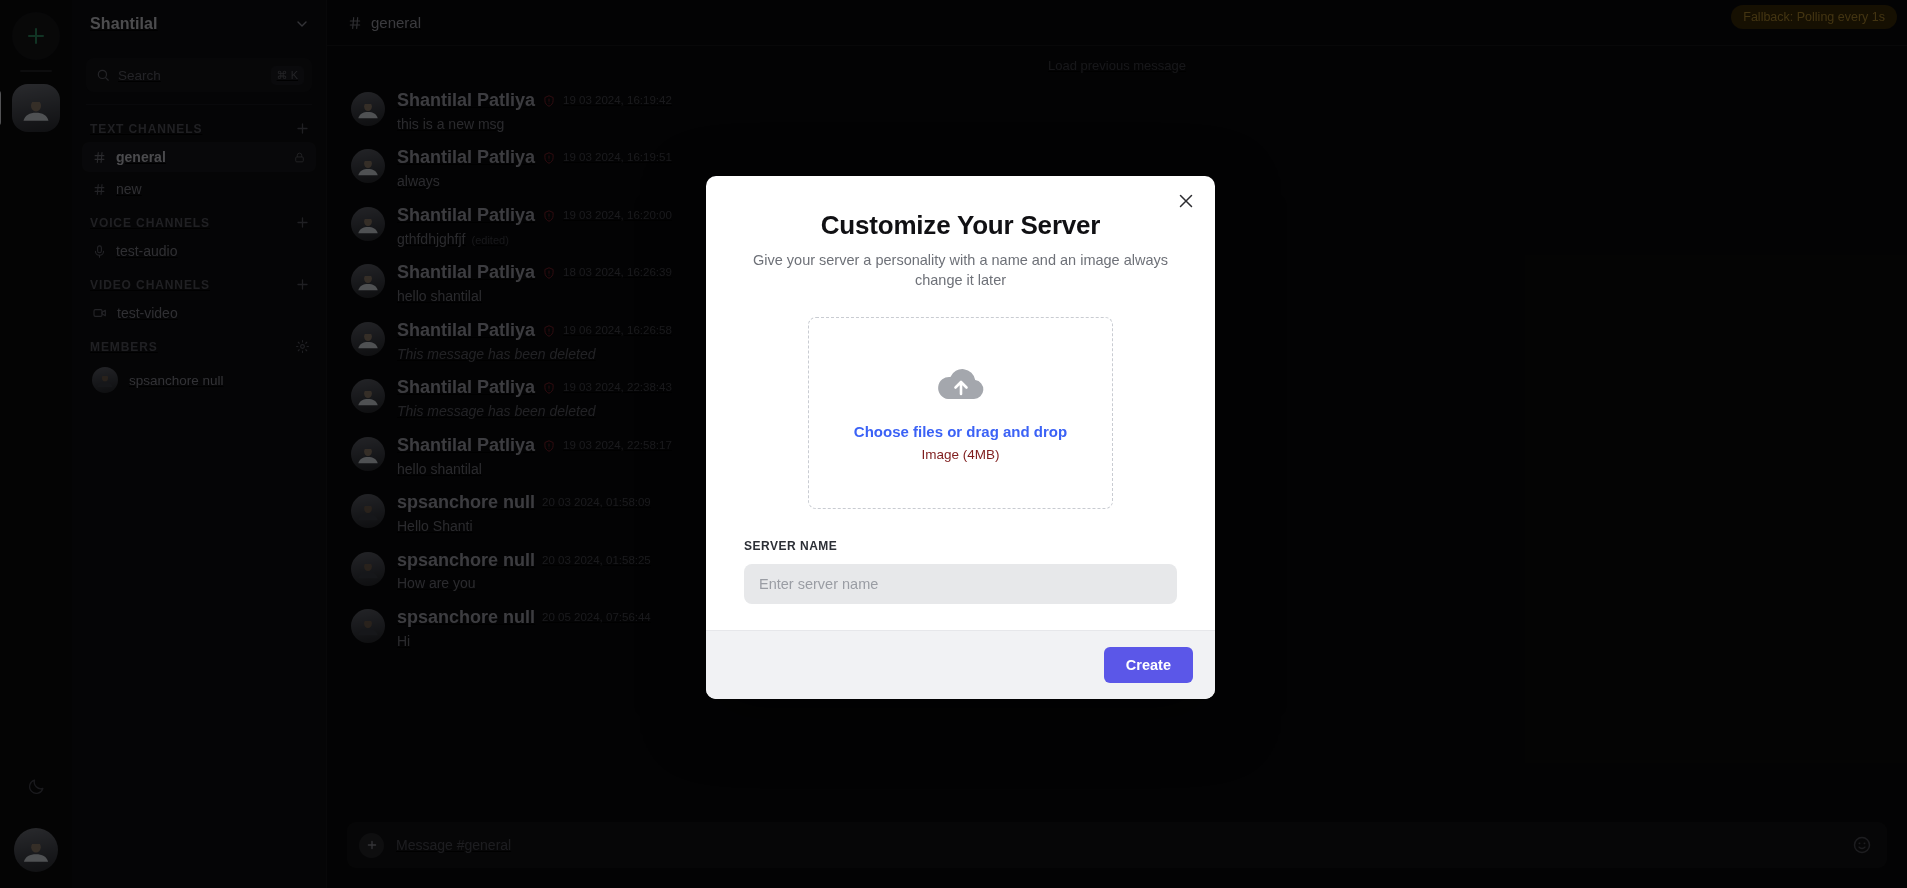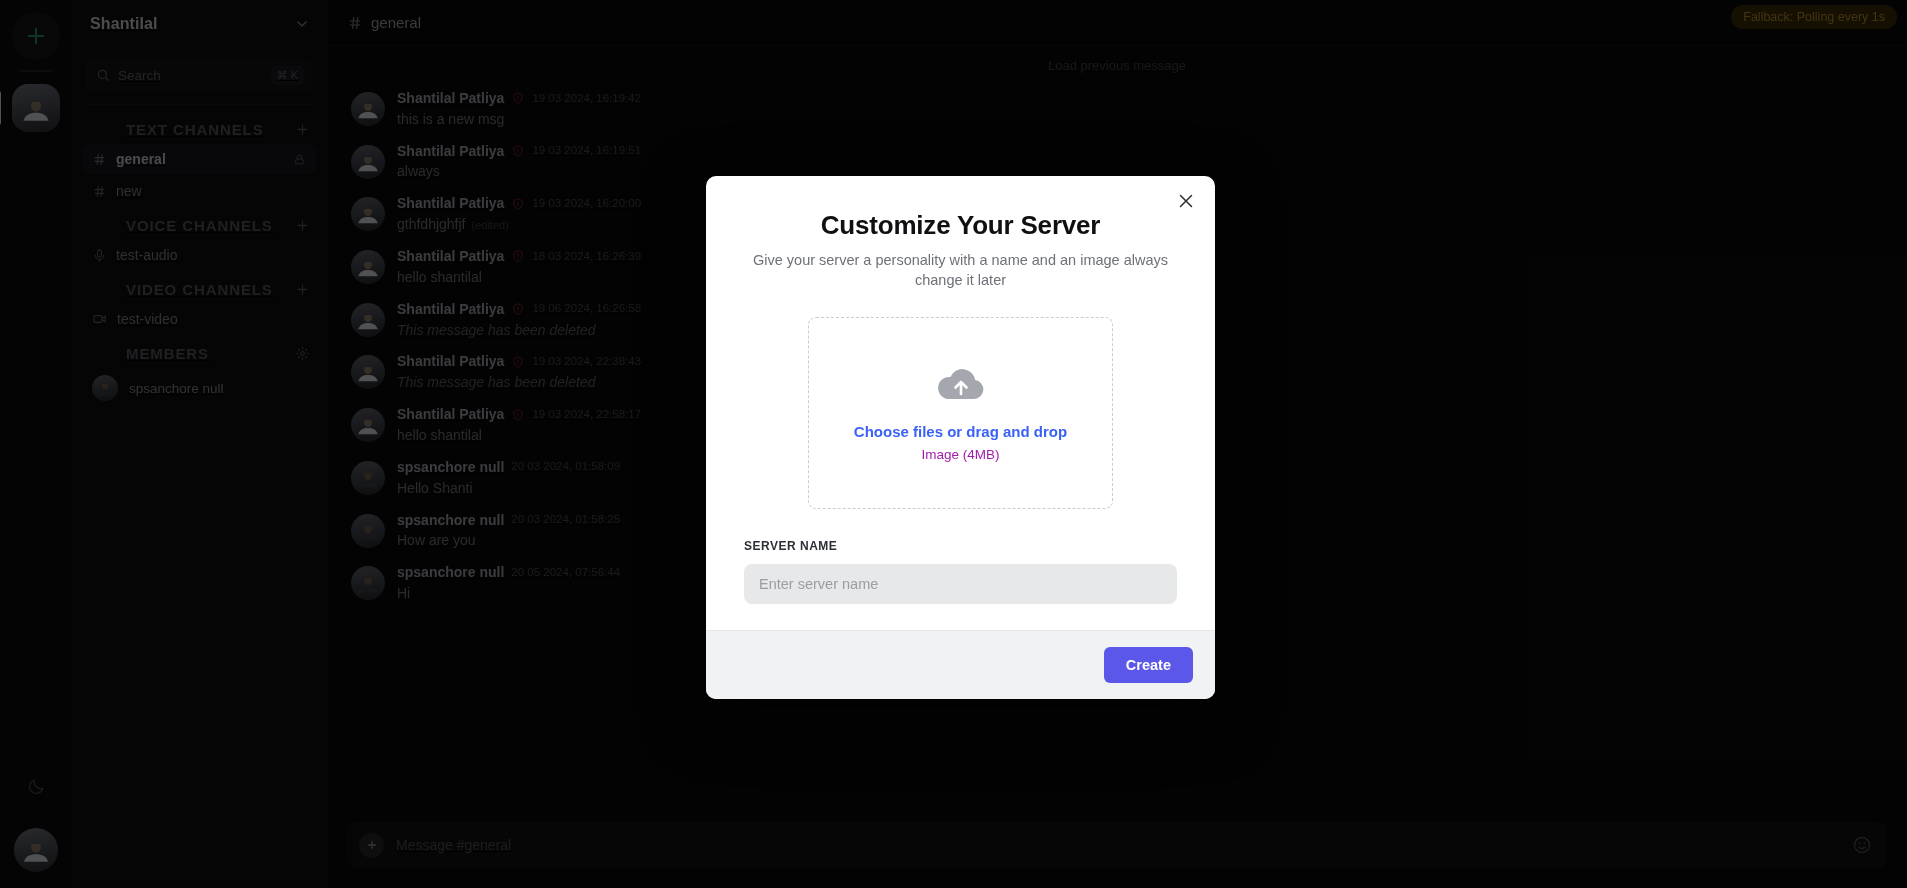--- a/index.html
+++ b/index.html
@@ -64,21 +64,21 @@
   .sb-search-ph { color: #5e5e66; font-size: 13.5px; flex: 1; }
   .kbd {
     background: #1b1b20; border-radius: 5px; color: #5e5e66;
     font-size: 11px; padding: 3px 6px; display: flex; align-items: center; gap: 2px;
   }
   .sb-divider { height: 1px; background: #1a1a1e; margin: 4px 14px 6px; }
   .group-head {
     display: flex; align-items: center; justify-content: space-between;
     padding: 10px 16px 5px 18px;
   }
-  .group-label { color: #55555d; font-size: 15px; font-weight: 700; letter-spacing: .9px; margin-left: 36px; }
+  .group-label { color: #55555d; font-size: 12px; font-weight: 700; letter-spacing: .9px; }
   .group-add { color: #55555d; cursor: pointer; display:flex; }
   .chan {
     display: flex; align-items: center; gap: 9px; margin: 1px 10px; padding: 7px 10px;
     border-radius: 7px; cursor: pointer; color: #7c7c85; font-size: 14px;
   }
   .chan.active { background: #17171b; color: #c3c3ca; font-weight: 600; }
   .chan .lock { margin-left: auto; opacity: .55; display:flex; }
   .member {
     display: flex; align-items: center; gap: 11px; margin: 2px 10px; padding: 6px 10px;
     border-radius: 7px; cursor: pointer; color: #85858e; font-size: 13.5px;
@@ -103,21 +103,21 @@
   .load-prev { text-align: center; color: #3e3e46; font-size: 13px; padding: 12px 0 10px; cursor: pointer; }
   .msg {
     display: flex; gap: 12px; padding: 7px 20px 7px 24px; align-items: flex-start;
   }
   .msg-avatar {
     width: 34px; height: 34px; border-radius: 50%; overflow: hidden; flex: 0 0 34px; margin-top: 2px;
     background: linear-gradient(170deg, #5e5f68 0%, #3d3f46 55%, #25262a 100%); position: relative;
   }
   .msg-body { min-width: 0; }
   .msg-top { display: flex; align-items: center; gap: 7px; line-height: 1.2; }
-  .msg-author { color: #9f9fa8; font-size: 14px; font-weight: 700; }
+  .msg-author { color: #9f9fa8; font-size: 18px; font-weight: 700; }
   .msg-time { color: #46464e; font-size: 11.5px; }
   .msg-text { color: #6f6f78; font-size: 14px; margin-top: 3px; line-height: 1.35; }
   .msg-text.deleted { font-style: italic; color: #5a5a63; }
   .edited { color: #3f3f47; font-size: 11px; margin-left: 6px; }
 
   .composer-wrap { padding: 0 20px 20px; flex: 0 0 auto; }
   .composer {
     height: 46px; background: #121214; border-radius: 9px;
     display: flex; align-items: center; padding: 0 12px; gap: 12px;
   }
@@ -147,21 +147,21 @@
     text-align: center; font-size: 14.5px; color: #6e7178; margin: 10px auto 0;
     max-width: 420px; line-height: 1.35;
   }
   .dropzone {
     margin: 27px auto 0; width: 305px; height: 192px;
     border: 1.5px dashed #c9ccd2; border-radius: 8px;
     display: flex; flex-direction: column; align-items: center; justify-content: center;
     cursor: pointer; background: #fff;
   }
   .dz-link { color: #3b62f6; font-size: 15px; font-weight: 700; margin-top: 18px; }
-  .dz-hint { color: #a21caf; font-size: 13.5px; margin-top: 7px; }
+  .dz-hint { color: #7f1d1d; font-size: 13.5px; margin-top: 7px; }
   .field-label {
     margin-top: 30px; color: #2c2f36; font-size: 12px; font-weight: 700; letter-spacing: .5px;
   }
   .field-input {
     margin-top: 11px; height: 40px; background: #e7e8ea; border: none; border-radius: 8px;
     width: 100%; padding: 0 15px; font-size: 14.5px; color: #30333a;
     font-family: "Liberation Sans", sans-serif;
   }
   .field-input::placeholder { color: #9a9da4; }
   .modal-footer {

